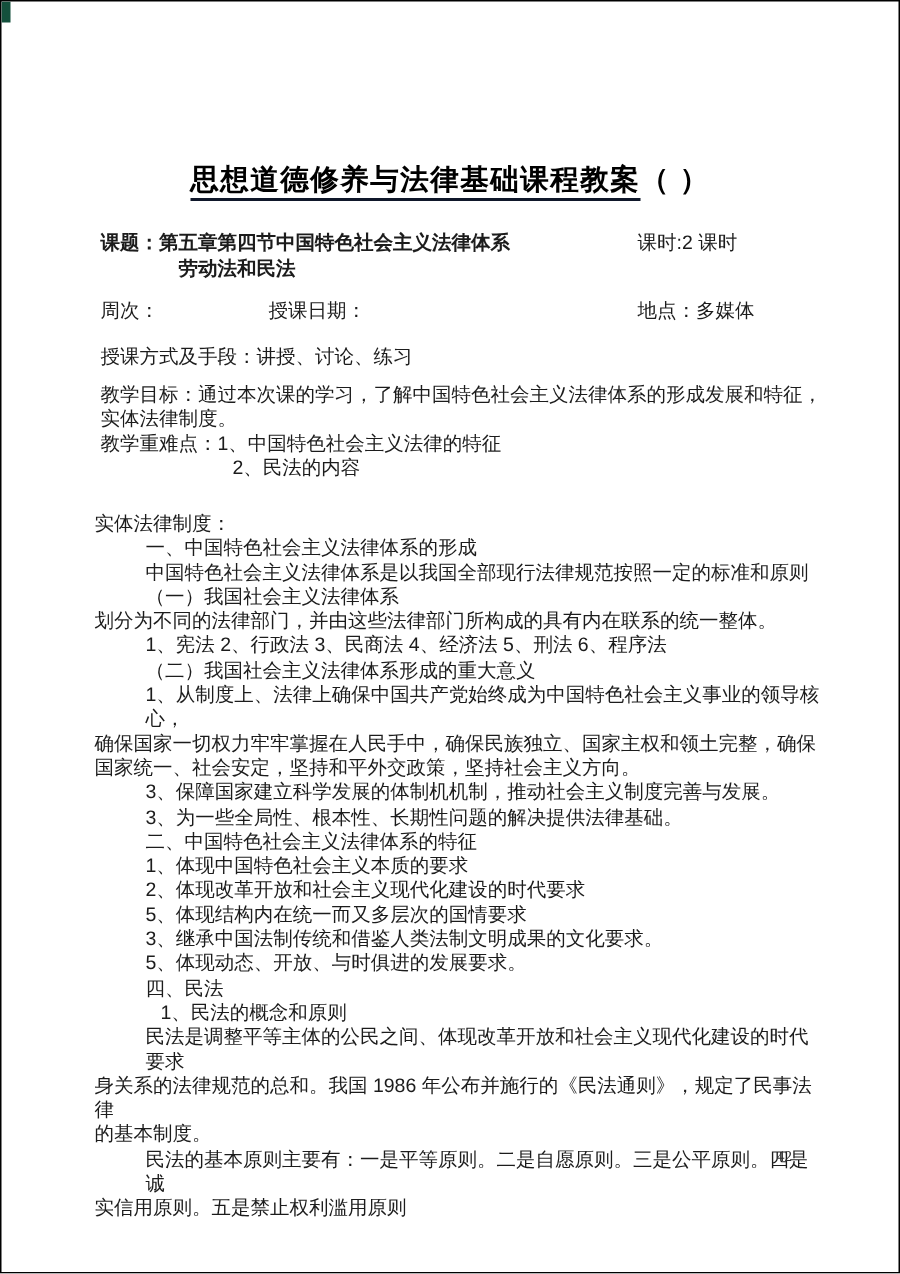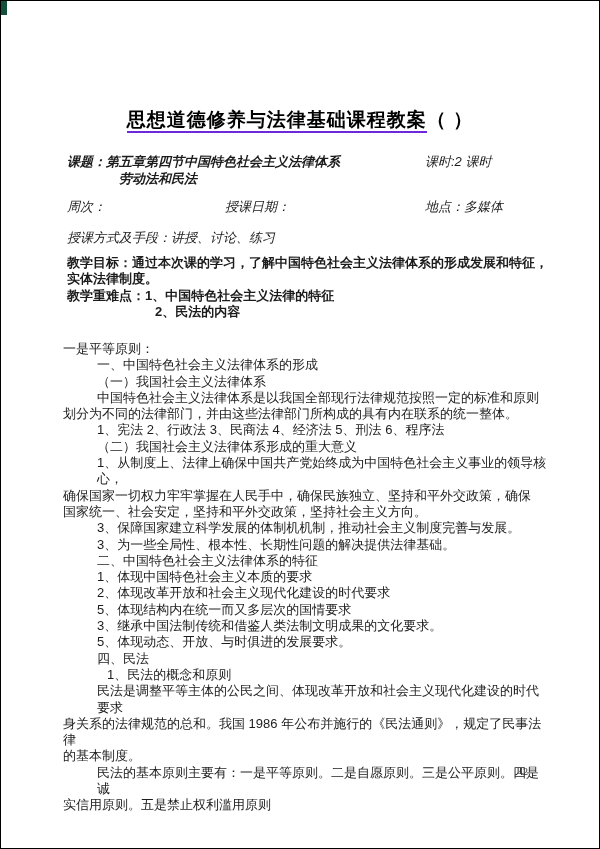--- a/index.html
+++ b/index.html
@@ -16,33 +16,33 @@
     position:absolute;left:0;top:0;width:6px;height:14px;
   }
   .doc-title{
     position:absolute;top:106px;left:0;right:0;
     text-align:center;
     font-size:19px;font-weight:700;color:#000;
     letter-spacing:1px;
     white-space:pre;
   }
   .doc-title .u{
-    border-bottom:2px solid #6d28d9;
+    border-bottom:2px solid #0f172a;
     padding-bottom:1px;
   }
-  .hdr{position:absolute;left:66px;right:56px;font-size:13px;line-height:16px;white-space:pre;font-style:italic;}
+  .hdr{position:absolute;left:66px;right:56px;font-size:13px;line-height:16px;white-space:pre;}
   .hdr .abs{position:absolute;top:0;}
   .b{font-weight:700;}
   .row1{top:153px;}
   .row2{top:170px;}
   .row3{top:198px;}
   .row4{top:229px;}
   .col-right{left:358px;}
-  .col-mid{left:112px;margin-left:46px;}
-  .upper{position:absolute;left:66px;right:50px;top:254px;font-weight:bold;}
+  .col-mid{left:112px;}
+  .upper{position:absolute;left:66px;right:50px;top:254px;}
   .upper p,.body p{margin:0;font-size:13px;line-height:16.3px;white-space:pre-wrap;}
   .kp2{padding-left:88px;}
   .body{position:absolute;left:62px;right:48px;top:340px;}
   .ind-0{padding-left:0;}
   .ind-1{padding-left:34px;}
   .ind-2{padding-left:44px;}
   .page-num{
     position:absolute;left:517px;top:765px;
     font-size:10px;color:#333;
     font-family:"Liberation Serif",serif;
@@ -74,29 +74,29 @@
   </div>
 
   <div class="upper">
     <p>教学目标：通过本次课的学习，了解中国特色社会主义法律体系的形成发展和特征，</p>
     <p>实体法律制度。</p>
     <p>教学重难点：1、中国特色社会主义法律的特征</p>
     <p class="kp2">2、民法的内容</p>
   </div>
 
   <div class="body">
-      <p class="ind-0">一是平等原则：</p>
+      <p class="ind-0">实体法律制度：</p>
       <p class="ind-1">一、中国特色社会主义法律体系的形成</p>
+      <p class="ind-1">中国特色社会主义法律体系是以我国全部现行法律规范按照一定的标准和原则</p>
       <p class="ind-1">（一）我国社会主义法律体系</p>
-      <p class="ind-1">中国特色社会主义法律体系是以我国全部现行法律规范按照一定的标准和原则</p>
       <p class="ind-0">划分为不同的法律部门，并由这些法律部门所构成的具有内在联系的统一整体。</p>
       <p class="ind-1">1、宪法 2、行政法 3、民商法 4、经济法 5、刑法 6、程序法</p>
       <p class="ind-1">（二）我国社会主义法律体系形成的重大意义</p>
       <p class="ind-1">1、从制度上、法律上确保中国共产党始终成为中国特色社会主义事业的领导核心，</p>
-      <p class="ind-0">确保国家一切权力牢牢掌握在人民手中，确保民族独立、坚持和平外交政策，确保</p>
+      <p class="ind-0">确保国家一切权力牢牢掌握在人民手中，确保民族独立、国家主权和领土完整，确保</p>
       <p class="ind-0">国家统一、社会安定，坚持和平外交政策，坚持社会主义方向。</p>
       <p class="ind-1">3、保障国家建立科学发展的体制机机制，推动社会主义制度完善与发展。</p>
       <p class="ind-1">3、为一些全局性、根本性、长期性问题的解决提供法律基础。</p>
       <p class="ind-1">二、中国特色社会主义法律体系的特征</p>
       <p class="ind-1">1、体现中国特色社会主义本质的要求</p>
       <p class="ind-1">2、体现改革开放和社会主义现代化建设的时代要求</p>
       <p class="ind-1">5、体现结构内在统一而又多层次的国情要求</p>
       <p class="ind-1">3、继承中国法制传统和借鉴人类法制文明成果的文化要求。</p>
       <p class="ind-1">5、体现动态、开放、与时俱进的发展要求。</p>
       <p class="ind-1">四、民法</p>

